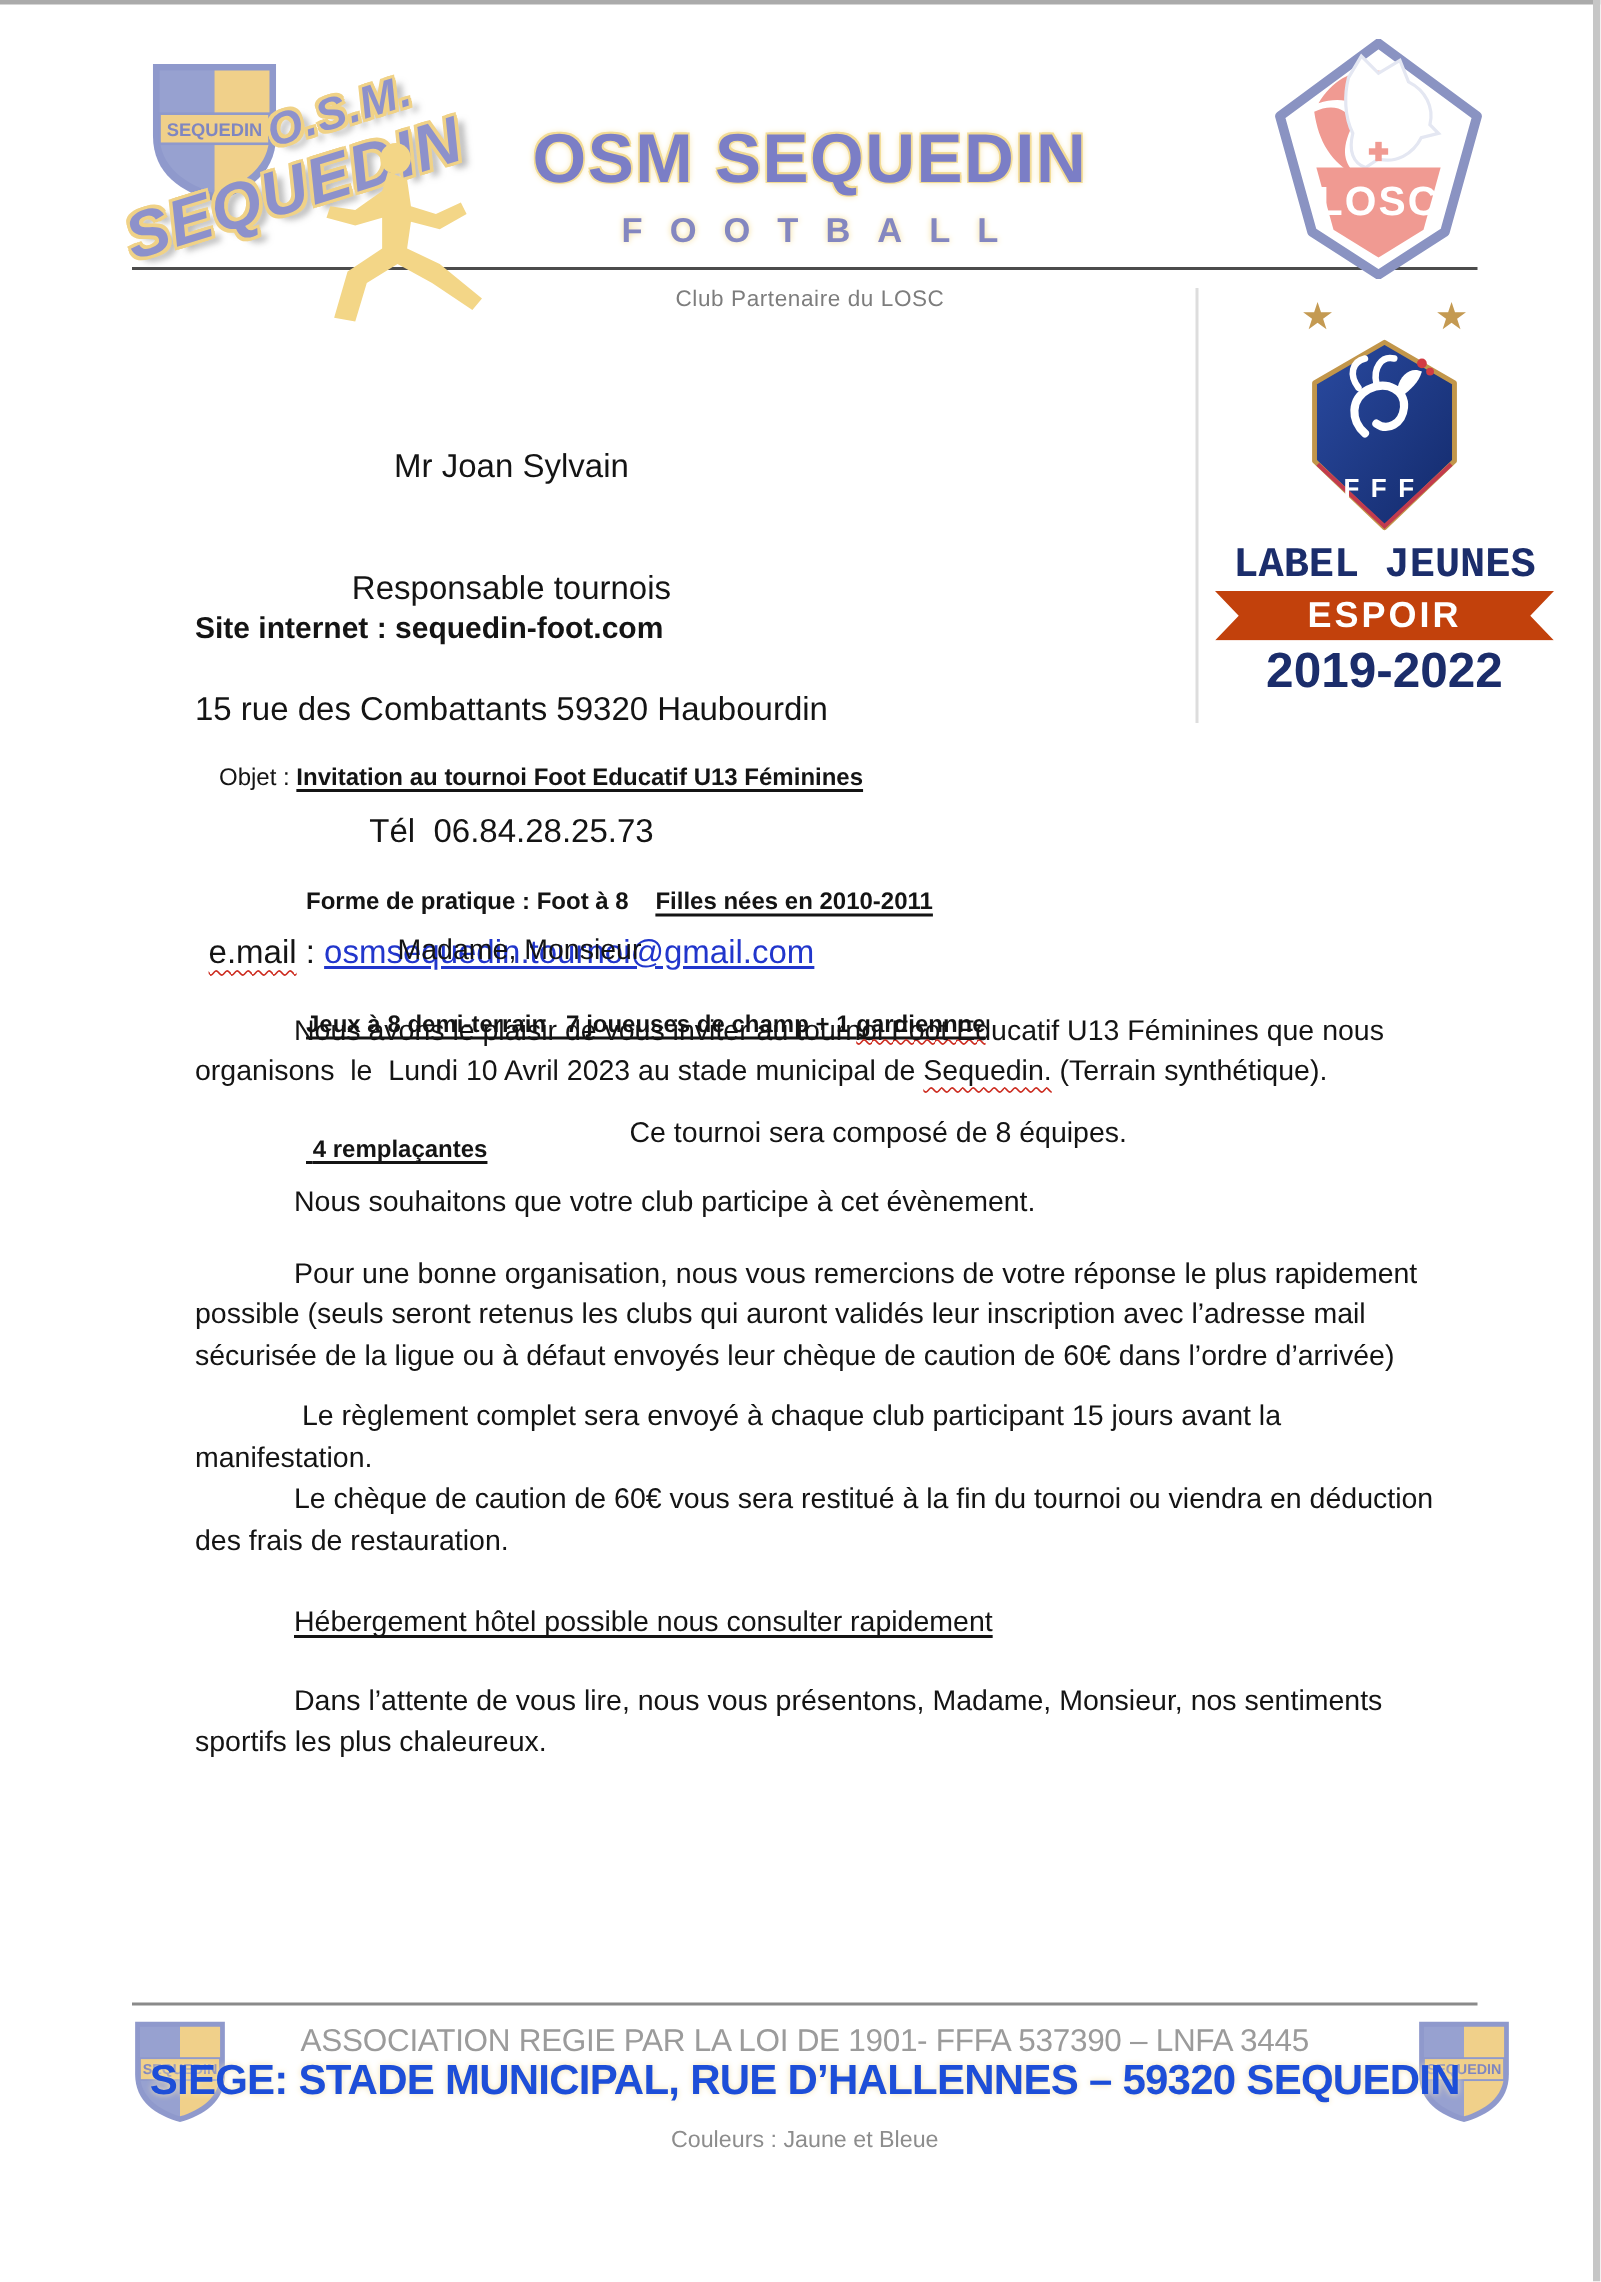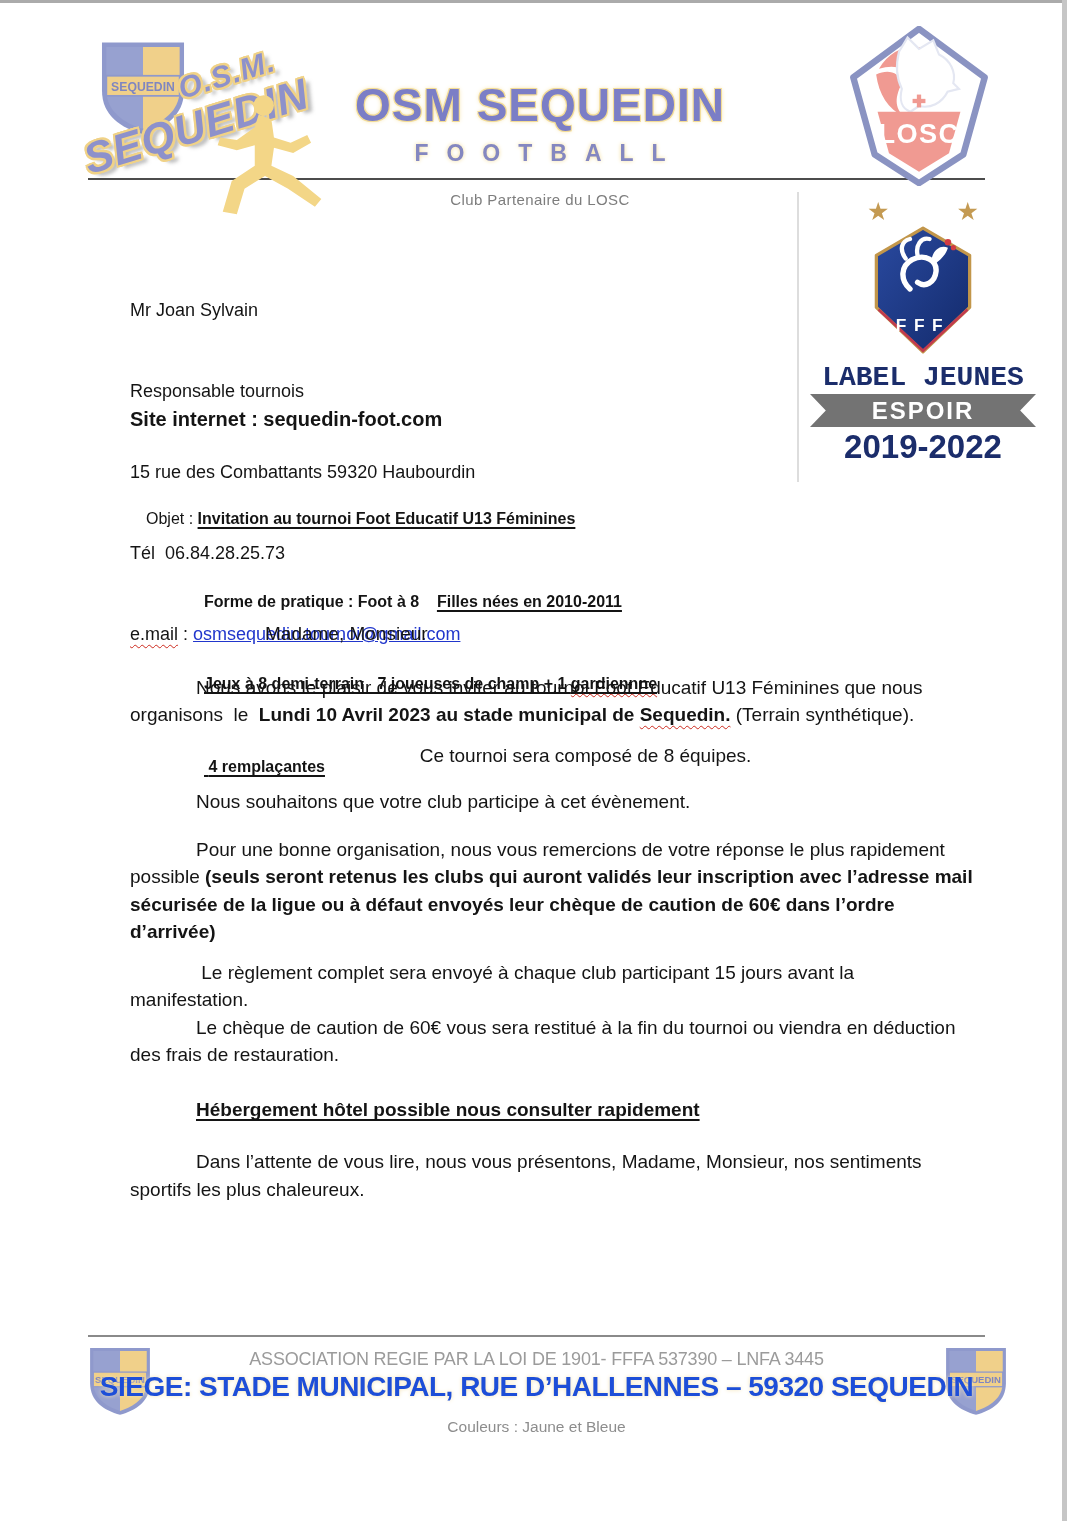--- a/index.html
+++ b/index.html
@@ -45,57 +45,57 @@
   
   .fff-box{
     position:absolute;left:797px;top:192px;width:248px;height:290px;background:#fff;
     border-left:2px solid #dddddd;text-align:center;
   }
   .fff-stars{font-size:25px;color:#c49a52;letter-spacing:30px;text-indent:30px;margin-top:6px;line-height:26px;}
   .fff-crest{display:block;margin:2px auto 0 auto;}
   .fff-label1{margin-top:8px;font-size:28px;font-weight:800;color:#1b2d6b;letter-spacing:0;
     font-family:Liberation Mono, monospace;}
   .fff-ribbon{
-    width:226px;height:33px;margin:1px auto 0 auto;background:#737373;color:#fff;
+    width:226px;height:33px;margin:1px auto 0 auto;background:#c2410c;color:#fff;
     clip-path:polygon(0 0,100% 0,93% 50%,100% 100%,0 100%,7% 50%);
     display:flex;align-items:center;justify-content:center;
     font-size:24px;font-weight:800;letter-spacing:2px;
   }
   .fff-years{margin-top:1px;font-size:33px;font-weight:800;color:#1b2d6b;}
 
   
-  .contact{position:absolute;left:130px;top:243px;font-size:18px;line-height:27px;white-space:pre-wrap;}
+  .contact{position:absolute;left:130px;top:243px;font-size:22px;line-height:27px;white-space:pre-wrap;text-align:center;}
   .spell{ text-decoration-line:underline;text-decoration-style:wavy;text-decoration-color:#cc2a1e;
     text-decoration-thickness:1px;text-underline-offset:4px;text-decoration-skip-ink:none;}
   .email-link{color:#2136cc;text-decoration:underline;cursor:pointer;}
   .site-line{position:absolute;left:130px;top:408px;font-size:20px;font-weight:700;}
 
   .objet{position:absolute;left:146px;top:450px;font-size:16px;line-height:27.5px;white-space:pre-wrap;}
   .objet .b{font-weight:700;}
   .u{text-decoration:underline;text-decoration-thickness:2px;text-underline-offset:3px;text-decoration-skip-ink:none;}
   .objet .ind{margin-left:58px;}
 
   .letter{position:absolute;left:130px;top:620px;width:845px;font-size:19px;line-height:27.5px;}
   .letter p{margin:0;white-space:pre-wrap;}
   .letter .ti{text-indent:66px;}
   .salutation{text-indent:135px;margin-bottom:26px !important;}
   .p1{margin-bottom:13px !important;}
   .p2{margin-bottom:19px !important;text-align:center;}
   .p3{margin-bottom:20px !important;}
   .p4{margin-bottom:13px !important;}
   .p6{margin-bottom:27px !important;}
   .p7{margin-bottom:25px !important;}
-  .letter b{font-weight:700;}
+  .letter b{font-weight:400;}
 
   
   .footer-rule{position:absolute;left:88px;top:1335px;width:897px;height:2px;background:#8a8a8a;}
   .footer-shield-left{position:absolute;left:88px;top:1346px;}
   .footer-shield-right{position:absolute;left:944px;top:1346px;}
   .footer-assoc{position:absolute;left:88px;top:1349px;width:897px;text-align:center;
-    font-size:18px;color:#9b9b9b;letter-spacing:-.2px;}
+    font-size:21px;color:#9b9b9b;letter-spacing:-.2px;}
   .footer-siege{position:absolute;left:88px;top:1371px;width:897px;text-align:center;
     font-size:28px;font-weight:600;color:#1d4ed8;letter-spacing:-.5px;
     text-shadow:0 0 4px #f3e3b4;}
   .footer-colors{position:absolute;left:88px;top:1418px;width:897px;text-align:center;
     font-size:15.5px;color:#8d8d8d;}
 </style>
 </head>
 <body>
 
 <div class="page-top-edge"></div>

